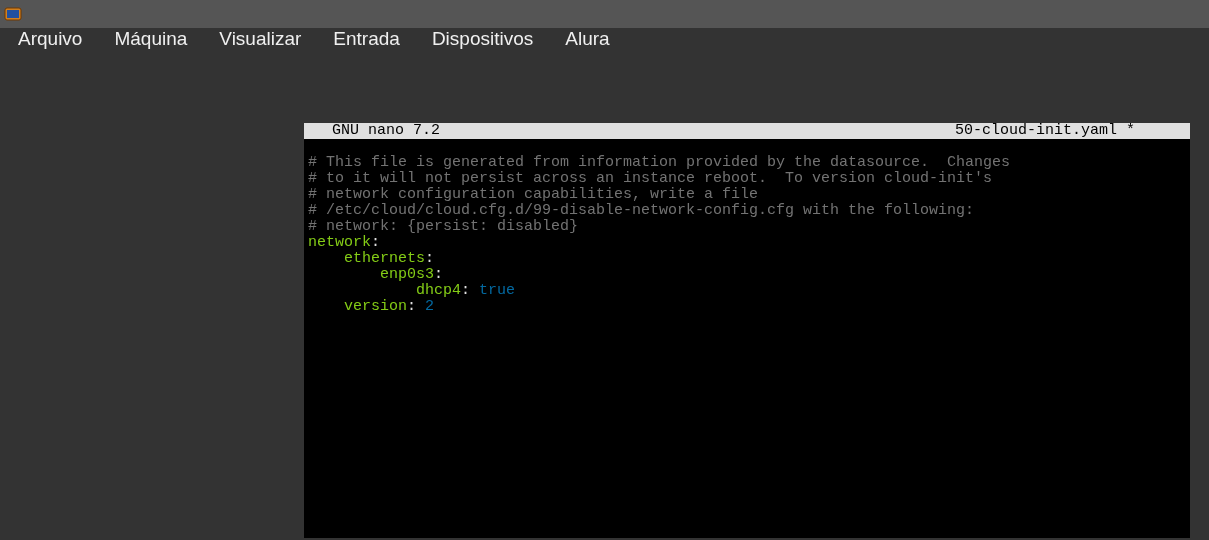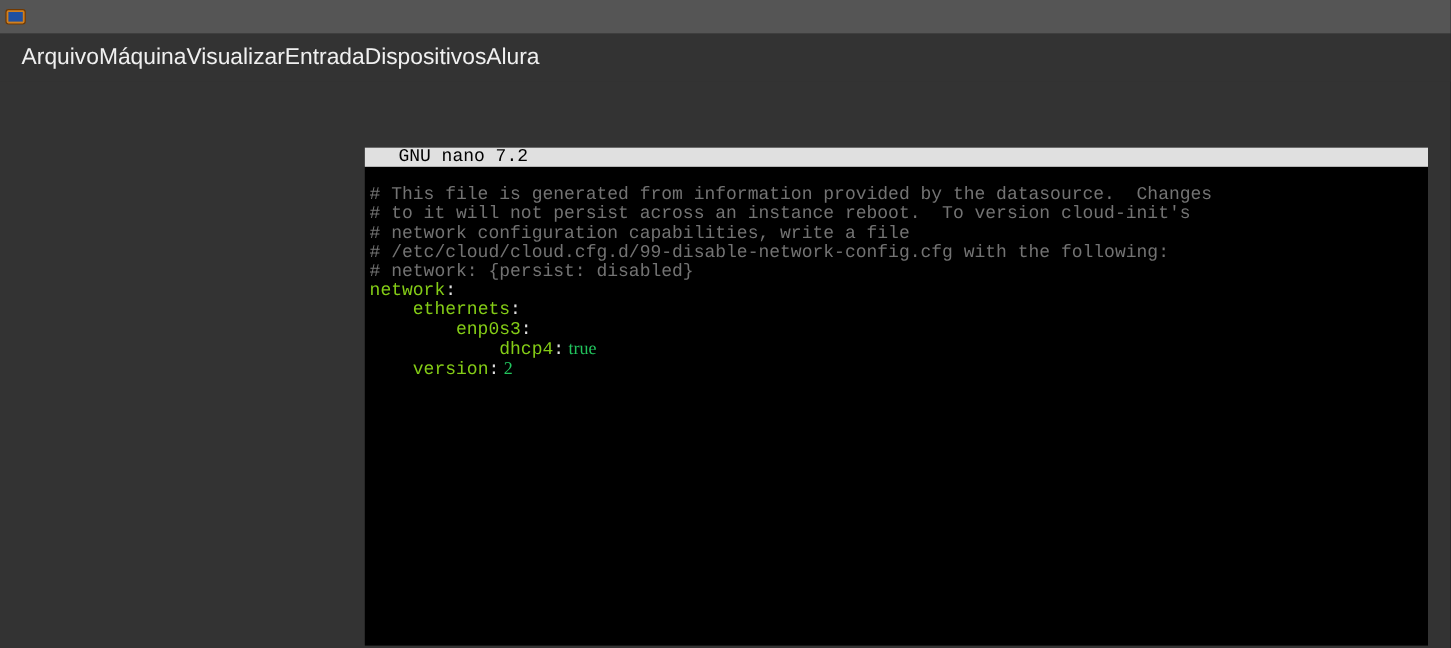--- a/index.html
+++ b/index.html
@@ -24,22 +24,23 @@
       display: inline-block;
     }
     .title-text {
       color: #eeeeee;
       font-size: 14px;
     }
     .menu-bar {
       height: 40px;
       background: #333333;
       display: flex;
-      align-items: center;
+      align-items: flex-start;
       padding: 0 18px;
+      gap: 32px;
     }
     .menu-item {
       color: #f0f0f0;
       font-size: 19px;
       cursor: pointer;
     }
     .vm-area {
       position: absolute;
       left: 304px;
       top: 123px;
@@ -61,21 +62,21 @@
     }
     .nano-header-left { padding-left: 6px; }
     .nano-header-right { padding-right: 6px; }
     .nano-content {
       padding: 0 4px;
       white-space: pre;
     }
     .c-comment { color: #737373; }
     .c-key { color: #84cc16; }
     .c-white { color: #e0e0e0; }
-    .c-val { color: #22c55e; font-family: Liberation Serif, serif; }
+    .c-val { color: #0369a1; }
   </style>
 </head>
 <body>
 
 <div class="title-bar">
   <span class="vbox-icon">
     <svg viewBox="0 0 18 18" width="18" height="18">
       <rect x="1" y="3" width="16" height="12" rx="2" fill="#d08020" stroke="#703800" stroke-width="1"></rect>
       <rect x="3" y="5" width="12" height="8" fill="#2050a0"></rect>
     </svg>
@@ -87,20 +88,21 @@
   <span class="menu-item">Máquina</span>
   <span class="menu-item">Visualizar</span>
   <span class="menu-item">Entrada</span>
   <span class="menu-item">Dispositivos</span>
   <span class="menu-item">Alura</span>
 </div>
 
 <div class="vm-area">
   <div class="nano-header">
     <span class="nano-header-left">  GNU nano 7.2</span>
+    <span class="nano-header-right">50-cloud-init.yaml *     </span>
   </div>
   <div class="nano-content">
 <span class="c-comment"># This file is generated from information provided by the datasource.  Changes</span>
 <span class="c-comment"># to it will not persist across an instance reboot.  To version cloud-init's</span>
 <span class="c-comment"># network configuration capabilities, write a file</span>
 <span class="c-comment"># /etc/cloud/cloud.cfg.d/99-disable-network-config.cfg with the following:</span>
 <span class="c-comment"># network: {persist: disabled}</span>
 <span class="c-key">network</span><span class="c-white">:</span>
 <span>    </span><span class="c-key">ethernets</span><span class="c-white">:</span>
 <span>        </span><span class="c-key">enp0s3</span><span class="c-white">:</span>

